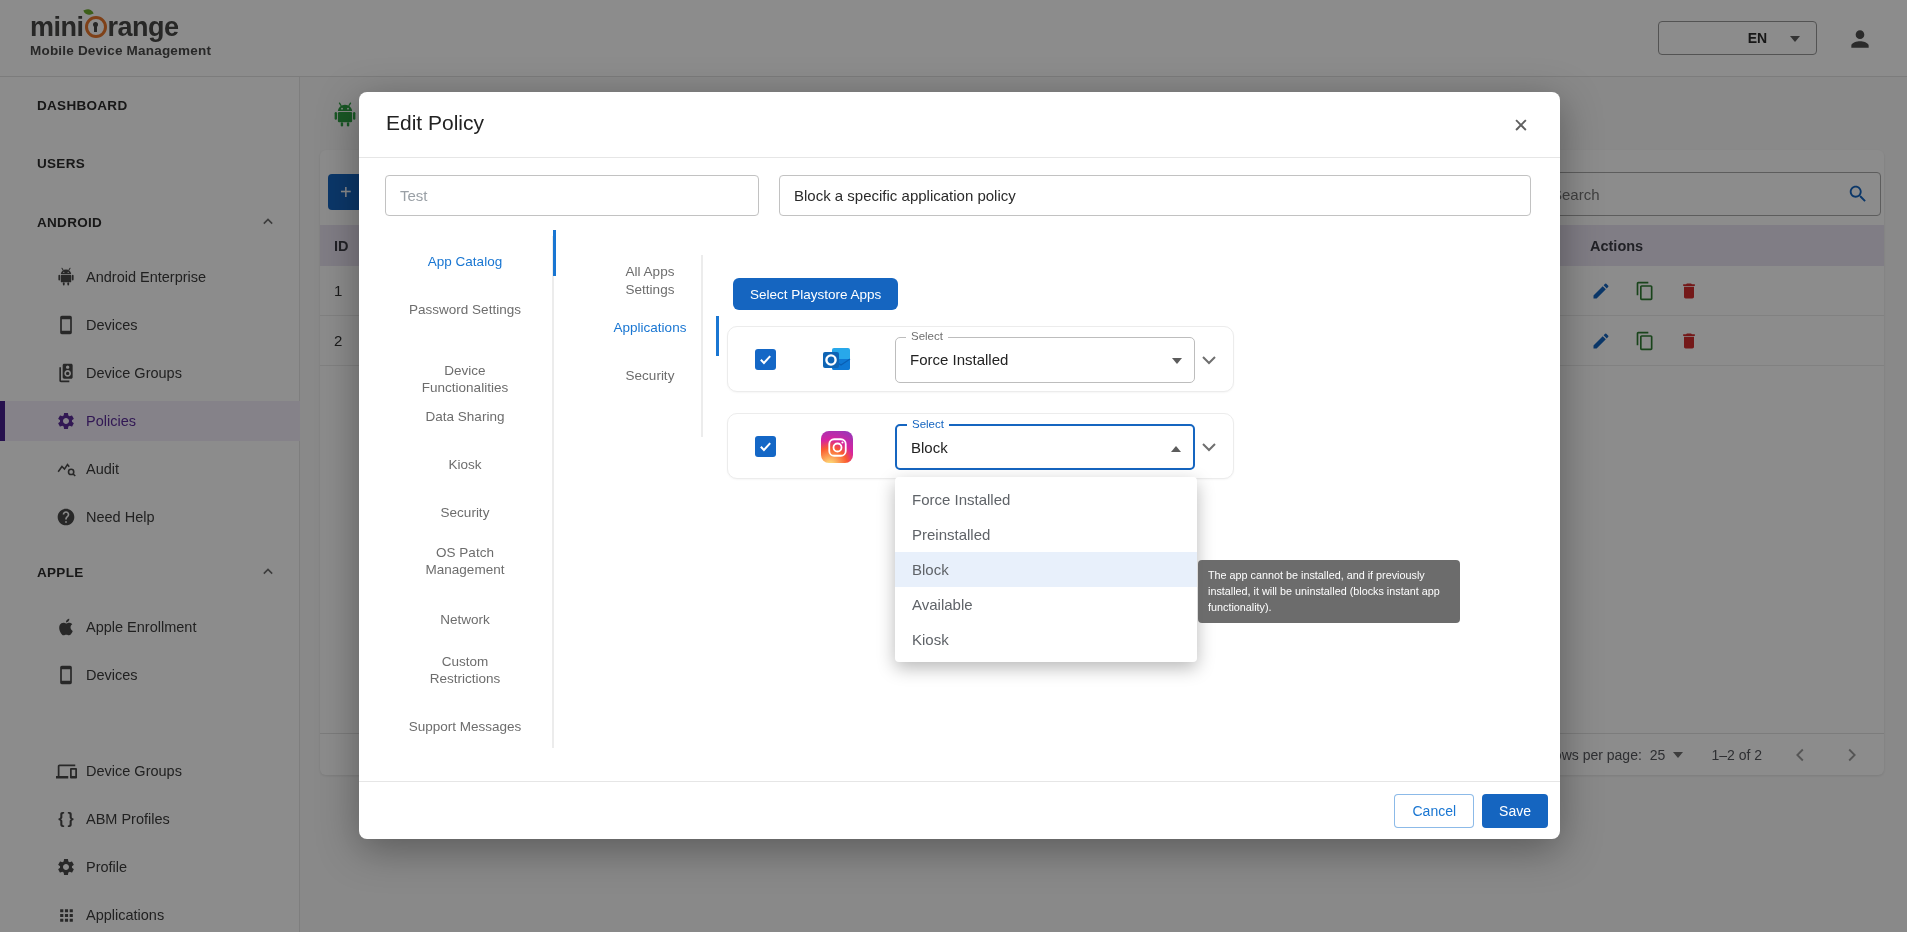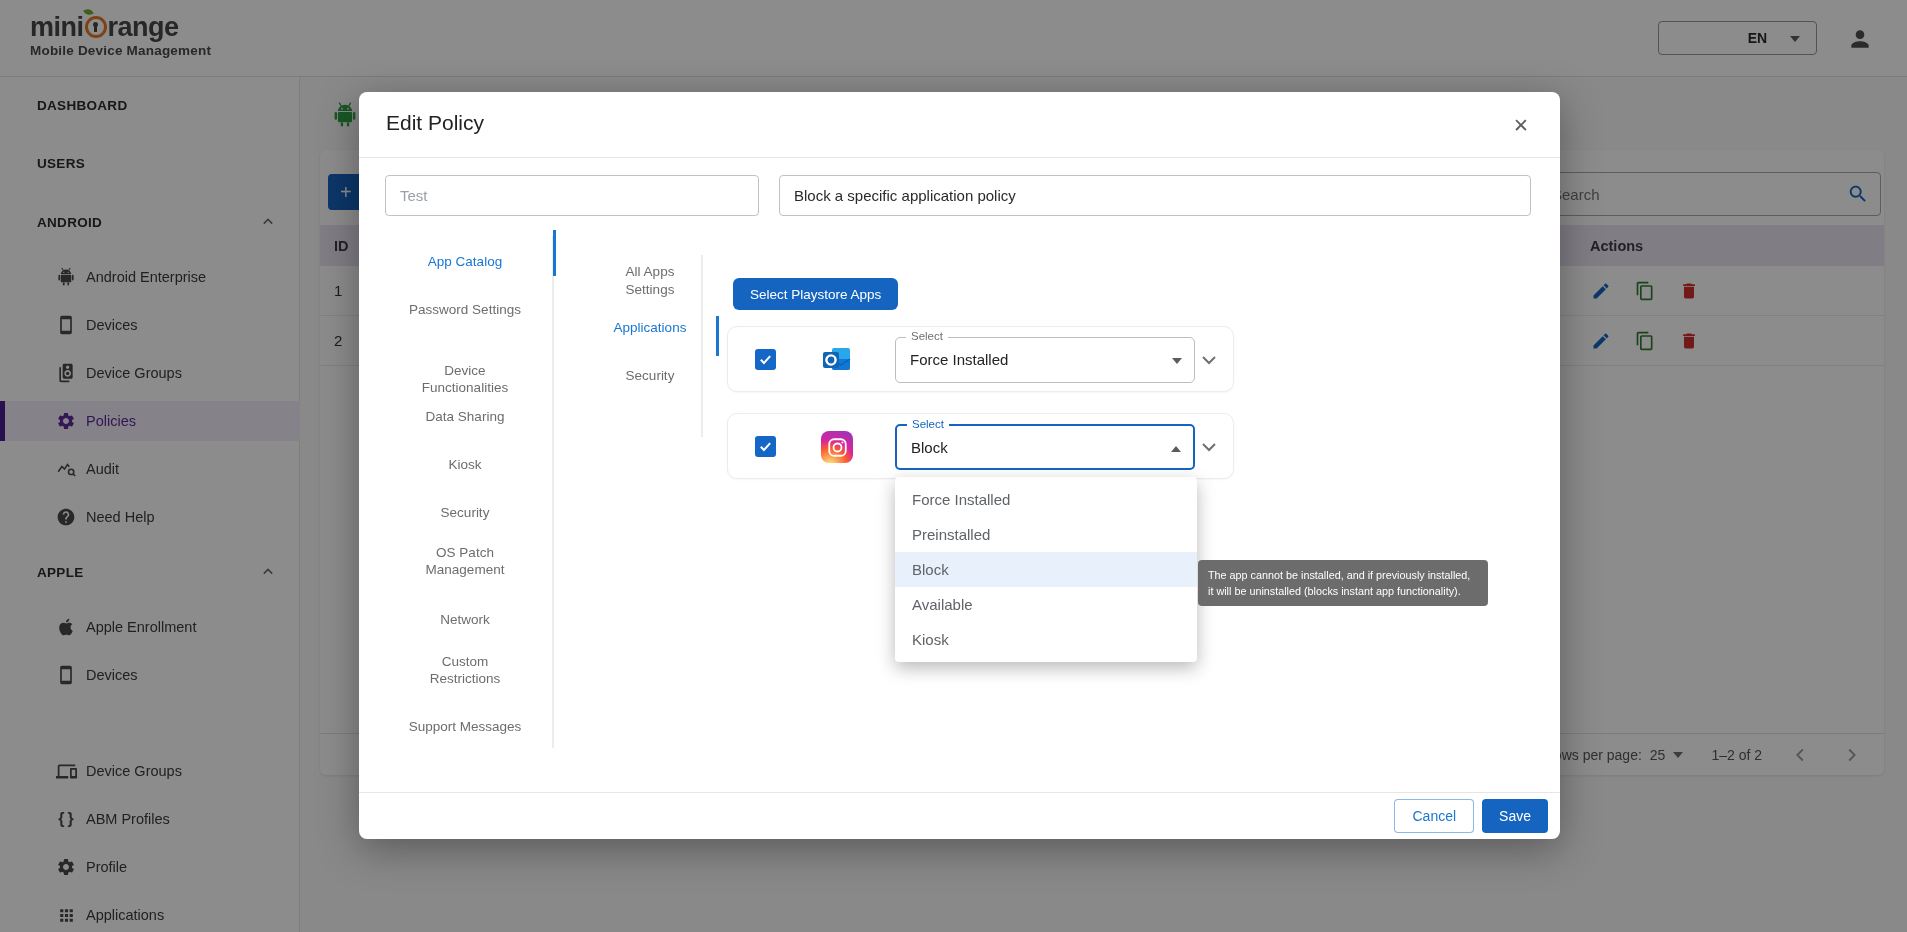--- a/index.html
+++ b/index.html
@@ -89,23 +89,23 @@
   .mselect .fcaret { position:absolute; right:12px; top:20px; width:0; height:0; border-left:5px solid transparent; border-right:5px solid transparent; border-top:6px solid #5c5c5c; }
   .mselect.open { border:2px solid #1565c0; }
   .mselect.open .flabel { color:#1565c0; }
   .mselect.open .fcaret { border-top:none; border-bottom:6px solid #5c5c5c; }
   .expand-chev { position:absolute; left:468px; top:20px; width:26px; height:26px; color:#6f6f6f; cursor:pointer; display:flex; align-items:center; justify-content:center; }
 
   .dropdown { position:absolute; left:536px; top:385px; width:302px; background:#fff; border-radius:4px; box-shadow:0 6px 18px rgba(0,0,0,.28); padding:5px 0; z-index:60; }
   .dd-item { height:35px; display:flex; align-items:center; padding-left:17px; font-size:15px; color:#5f6368; cursor:pointer; }
   .dd-item.selected { background:#e8f0fb; }
 
-  .tooltip { position:absolute; left:839px; top:468px; width:290px; background:rgba(100,100,100,0.95); color:#fff; font-size:10.8px; line-height:1.5; padding:7px 10px; border-radius:4px; z-index:61; }
-
-  .modal-footer { position:absolute; left:0; right:0; bottom:0; height:47px; border-top:1px solid #e6e6e6; display:flex; justify-content:flex-end; gap:8px; padding:6px 12px 0 0; }
+  .tooltip { position:absolute; left:839px; top:468px; width:262px; background:rgba(100,100,100,0.95); color:#fff; font-size:10.8px; line-height:1.5; padding:7px 10px; border-radius:4px; z-index:61; }
+
+  .modal-footer { position:absolute; left:0; right:0; bottom:0; height:58px; border-top:1px solid #e6e6e6; display:flex; justify-content:flex-end; gap:8px; padding:12px 12px 0 0; }
   .btn { height:34px; border-radius:4px; font-size:14px; font-family:"Liberation Sans",sans-serif; cursor:pointer; padding:0 17px; }
   .btn-cancel { background:#fff; border:1px solid rgba(25,118,210,.5); color:#1976d2; }
   .btn-save { background:#1565c0; border:none; color:#fff; }
   svg { display:block; }
 </style>
 </head>
 <body>
 
 <div class="stage">
 

